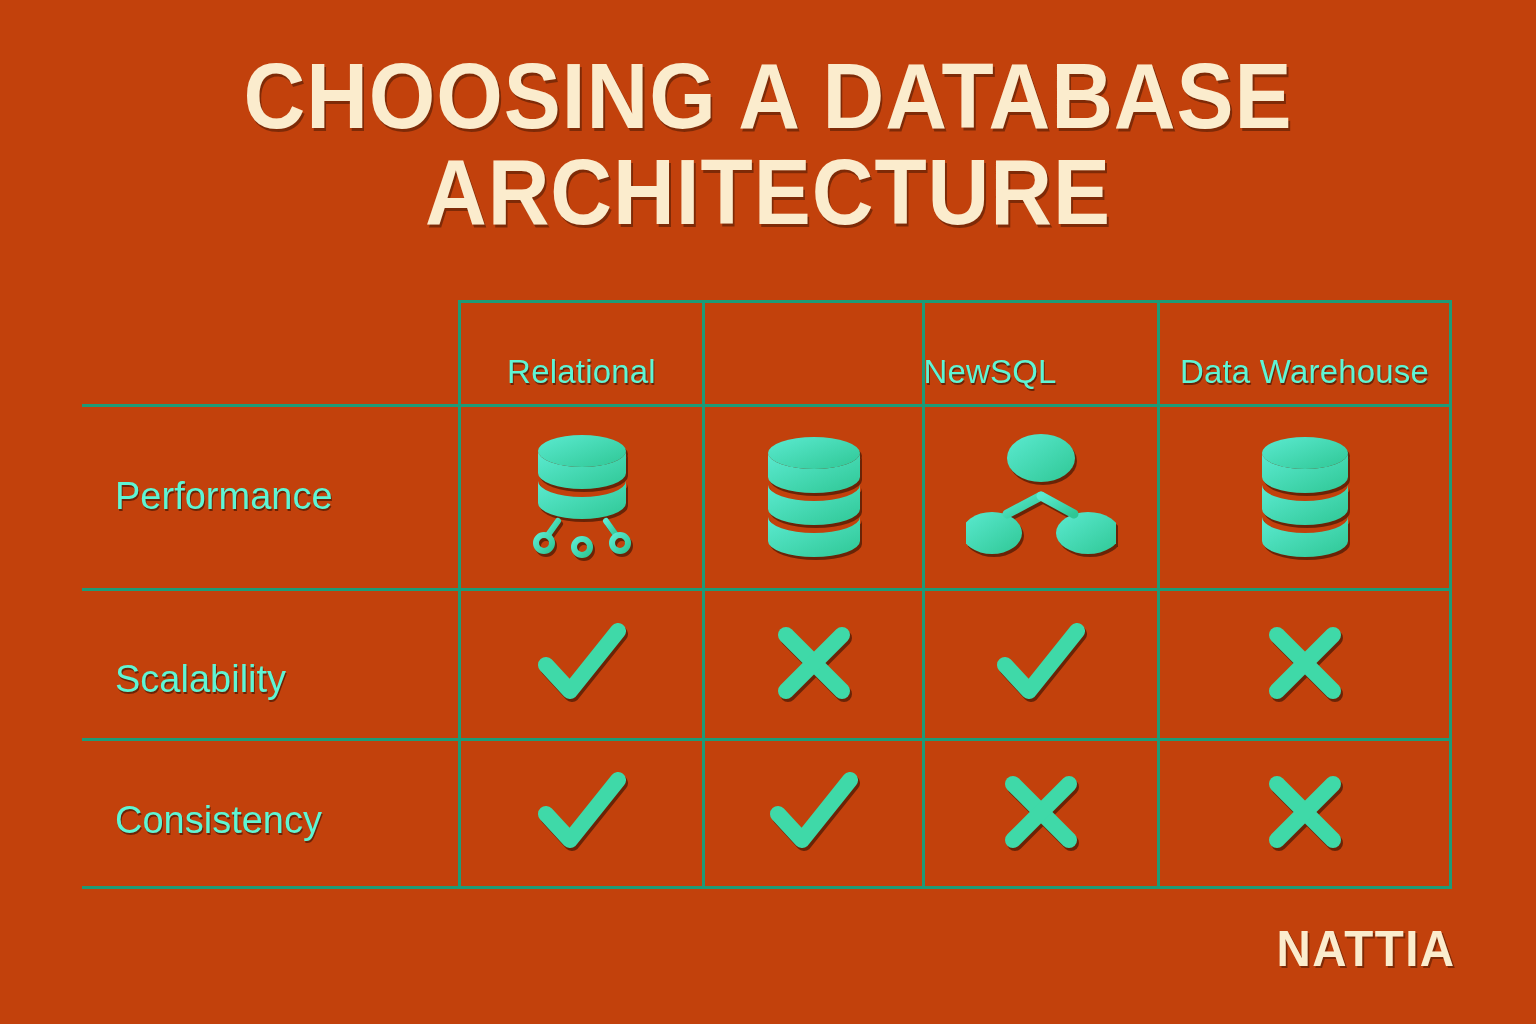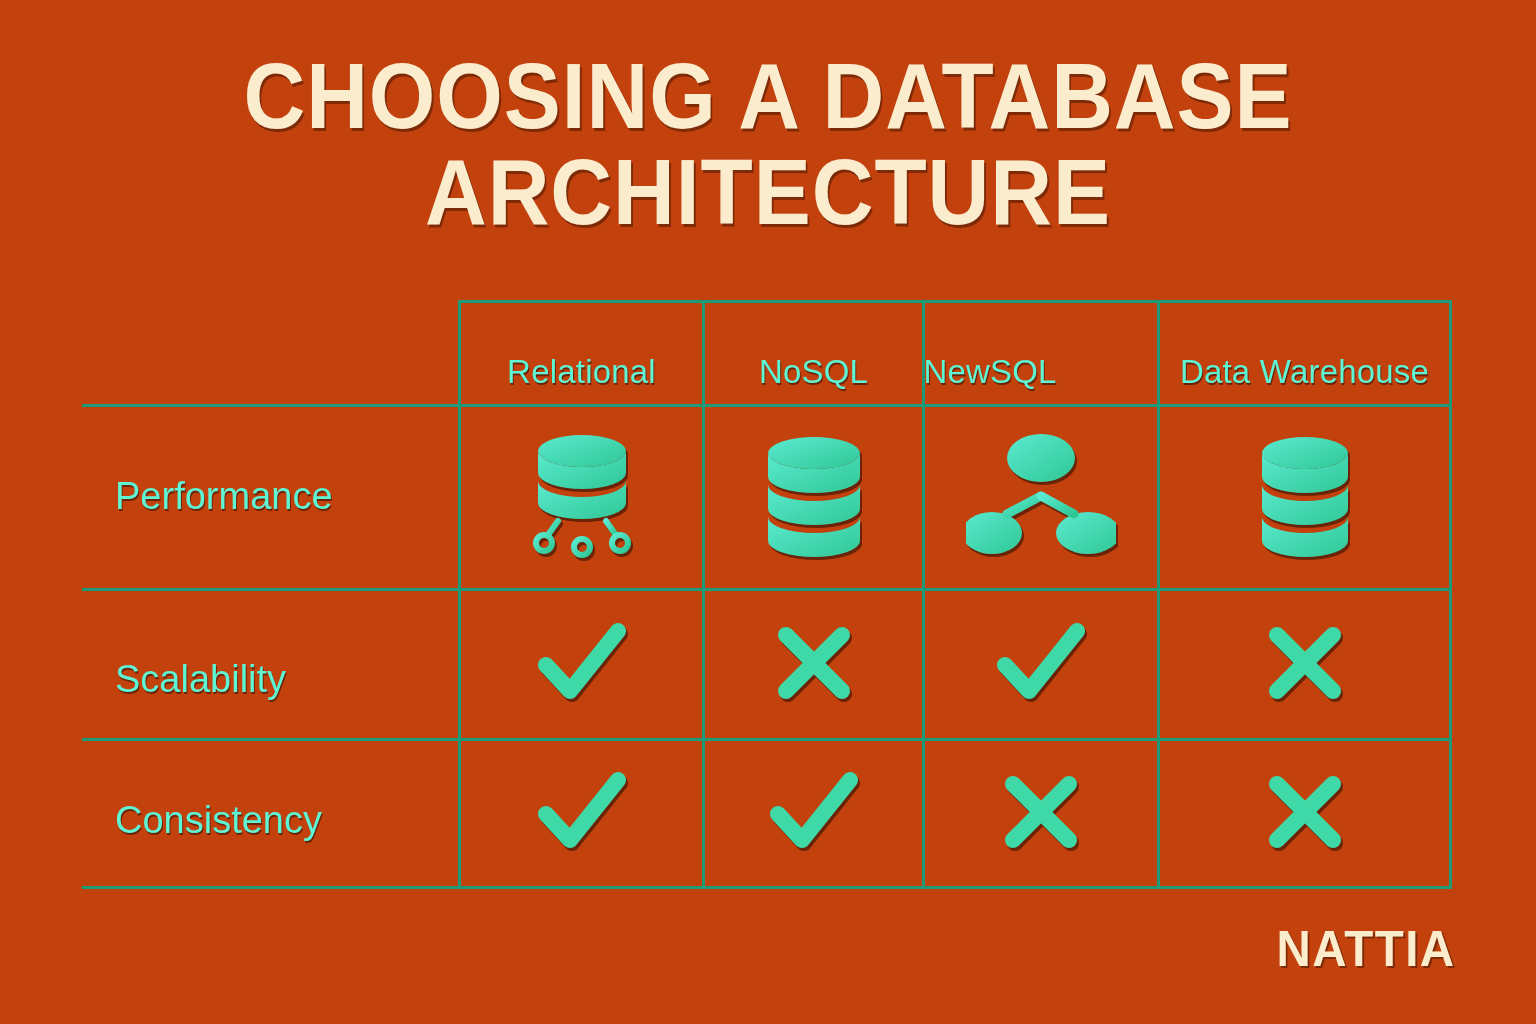--- a/index.html
+++ b/index.html
@@ -148,21 +148,20 @@
     <div class="hline h-r2"></div>
     <div class="hline h-bot"></div>
 
     <div class="vline v0"></div>
     <div class="vline v1"></div>
     <div class="vline v2"></div>
     <div class="vline v3"></div>
     <div class="vline v4"></div>
 
     <div class="head-cell c0">Relational</div>
-    <div class="head-cell c1">NoSQL</div>
     <div class="head-cell c2">NewSQL</div>
     <div class="head-cell c3">Data Warehouse</div>
 
     <div class="row-label r0">Performance</div>
     <div class="row-label r1">Scalability</div>
     <div class="row-label r2">Consistency</div>
 
     <div class="cell row0 col0">
       <span>
         <svg class="icon-svg" width="116" height="130" viewBox="0 0 116 130">

